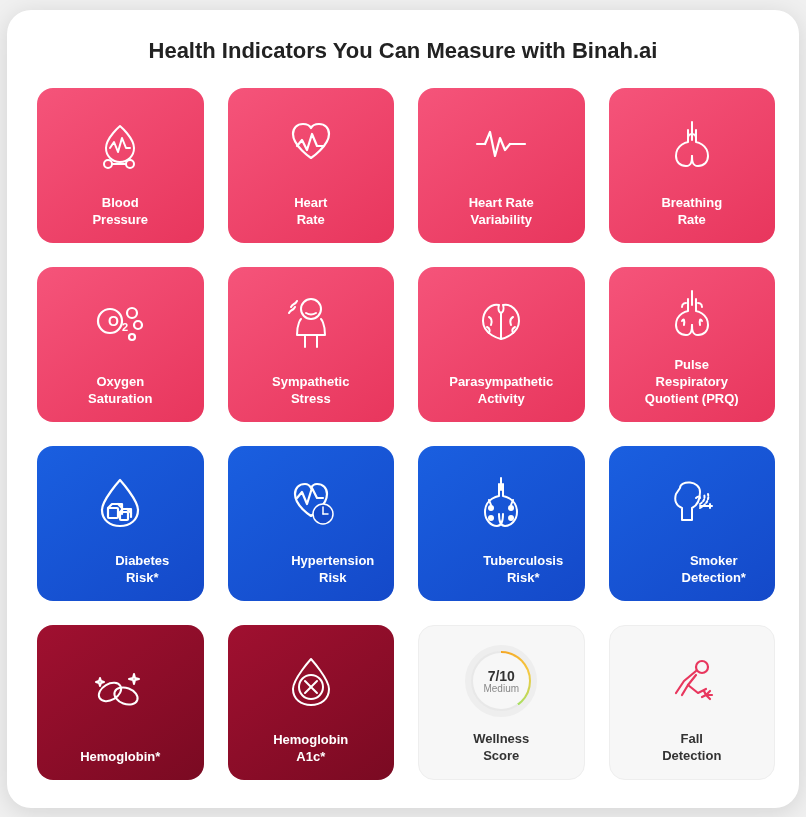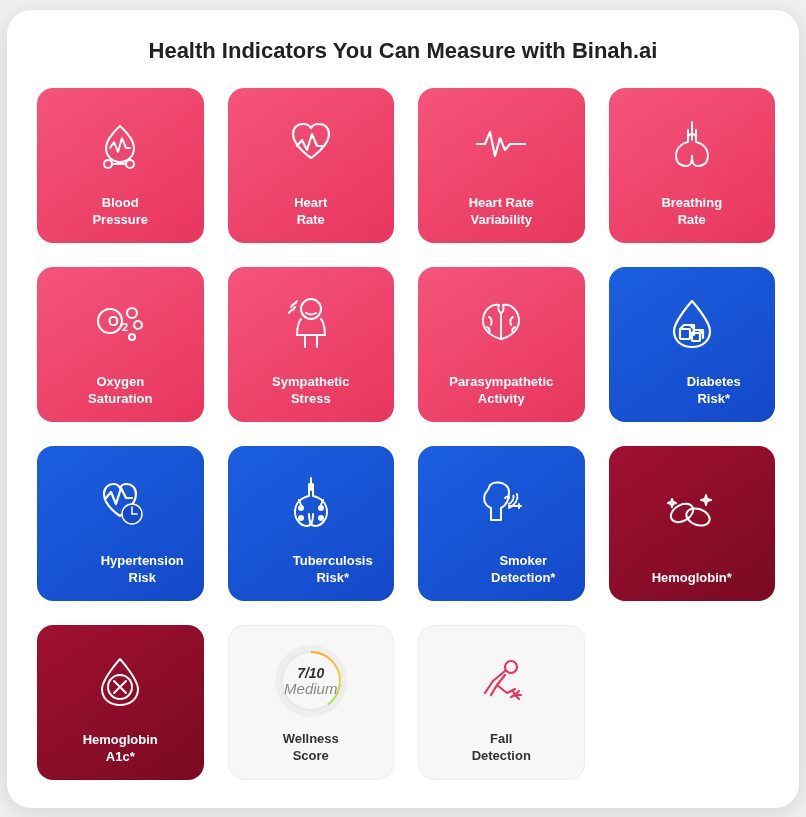--- a/index.html
+++ b/index.html
@@ -82,40 +82,39 @@
       position: relative;
       display: flex;
       align-items: center;
       justify-content: center;
       background: conic-gradient(
         #f5a623 0deg,
         #f5c842 72deg,
         #a8e063 144deg,
         #e8e8e8 144deg 360deg
       );
-      font-style: italic;
     }
     .wellness-inner {
       width: 56px;
       height: 56px;
       border-radius: 50%;
       background: #f7f7f7;
       display: flex;
       flex-direction: column;
       align-items: center;
       justify-content: center;
     }
     .wellness-score-num {
       font-size: 14px;
       font-weight: 700;
       color: #333;
       line-height: 1;
     }
     .wellness-score-sub {
-      font-size: 15px;
+      font-size: 10px;
       color: #888;
     }
   </style>
 </head>
 <body>
 
 <div class="card">
   <div class="page-title">Health Indicators You Can Measure with Binah.ai</div>
   <div class="grid">
 
@@ -211,20 +210,36 @@
           <path d="M32 22 L32 48"></path>
           <path d="M20 26 Q24 28 22 34"></path>
           <path d="M44 26 Q40 28 42 34"></path>
           <path d="M18 36 Q22 38 20 42"></path>
           <path d="M46 36 Q42 38 44 42"></path>
         </svg>
       </div>
       <div class="tile-label">Parasympathetic<br>Activity</div>
     </div>
 
+    <div class="tile tile-pink">
+      <div class="tile-icon">
+        <svg viewBox="0 0 64 64" fill="none" stroke="white" stroke-width="2" stroke-linecap="round" stroke-linejoin="round">
+
+          <path d="M28 16 L28 28 C28 28 16 30 16 42 C16 48 20 52 26 52 C32 52 32 46 32 42"></path>
+          <path d="M36 16 L36 28 C36 28 48 30 48 42 C48 48 44 52 38 52 C32 52 32 46 32 42"></path>
+          <line x1="32" y1="8" x2="32" y2="22"></line>
+          <path d="M26 20 C26 20 22 20 22 24"></path>
+          <path d="M38 20 C38 20 42 20 42 24"></path>
+
+          <path d="M22 38 Q25 34 24 42"></path>
+          <path d="M42 38 Q39 34 40 42"></path>
+        </svg>
+      </div>
+      <div class="tile-label">Pulse<br>Respiratory<br>Quotient (PRQ)</div>
+    </div>
 
     <div class="tile tile-blue">
       <div class="tile-icon">
         <svg viewBox="0 0 64 64" fill="none" stroke="white" stroke-width="2.2" stroke-linecap="round" stroke-linejoin="round">
 
           <path d="M32 10 C32 10 14 30 14 40 C14 50 22 56 32 56 C42 56 50 50 50 40 C50 30 32 10 32 10Z"></path>
 
           <rect x="20" y="38" width="10" height="10" rx="1"></rect>
           <path d="M20 38 L24 34 L34 34 L34 44"></path>
           <line x1="30" y1="34" x2="34" y2="38"></line>

